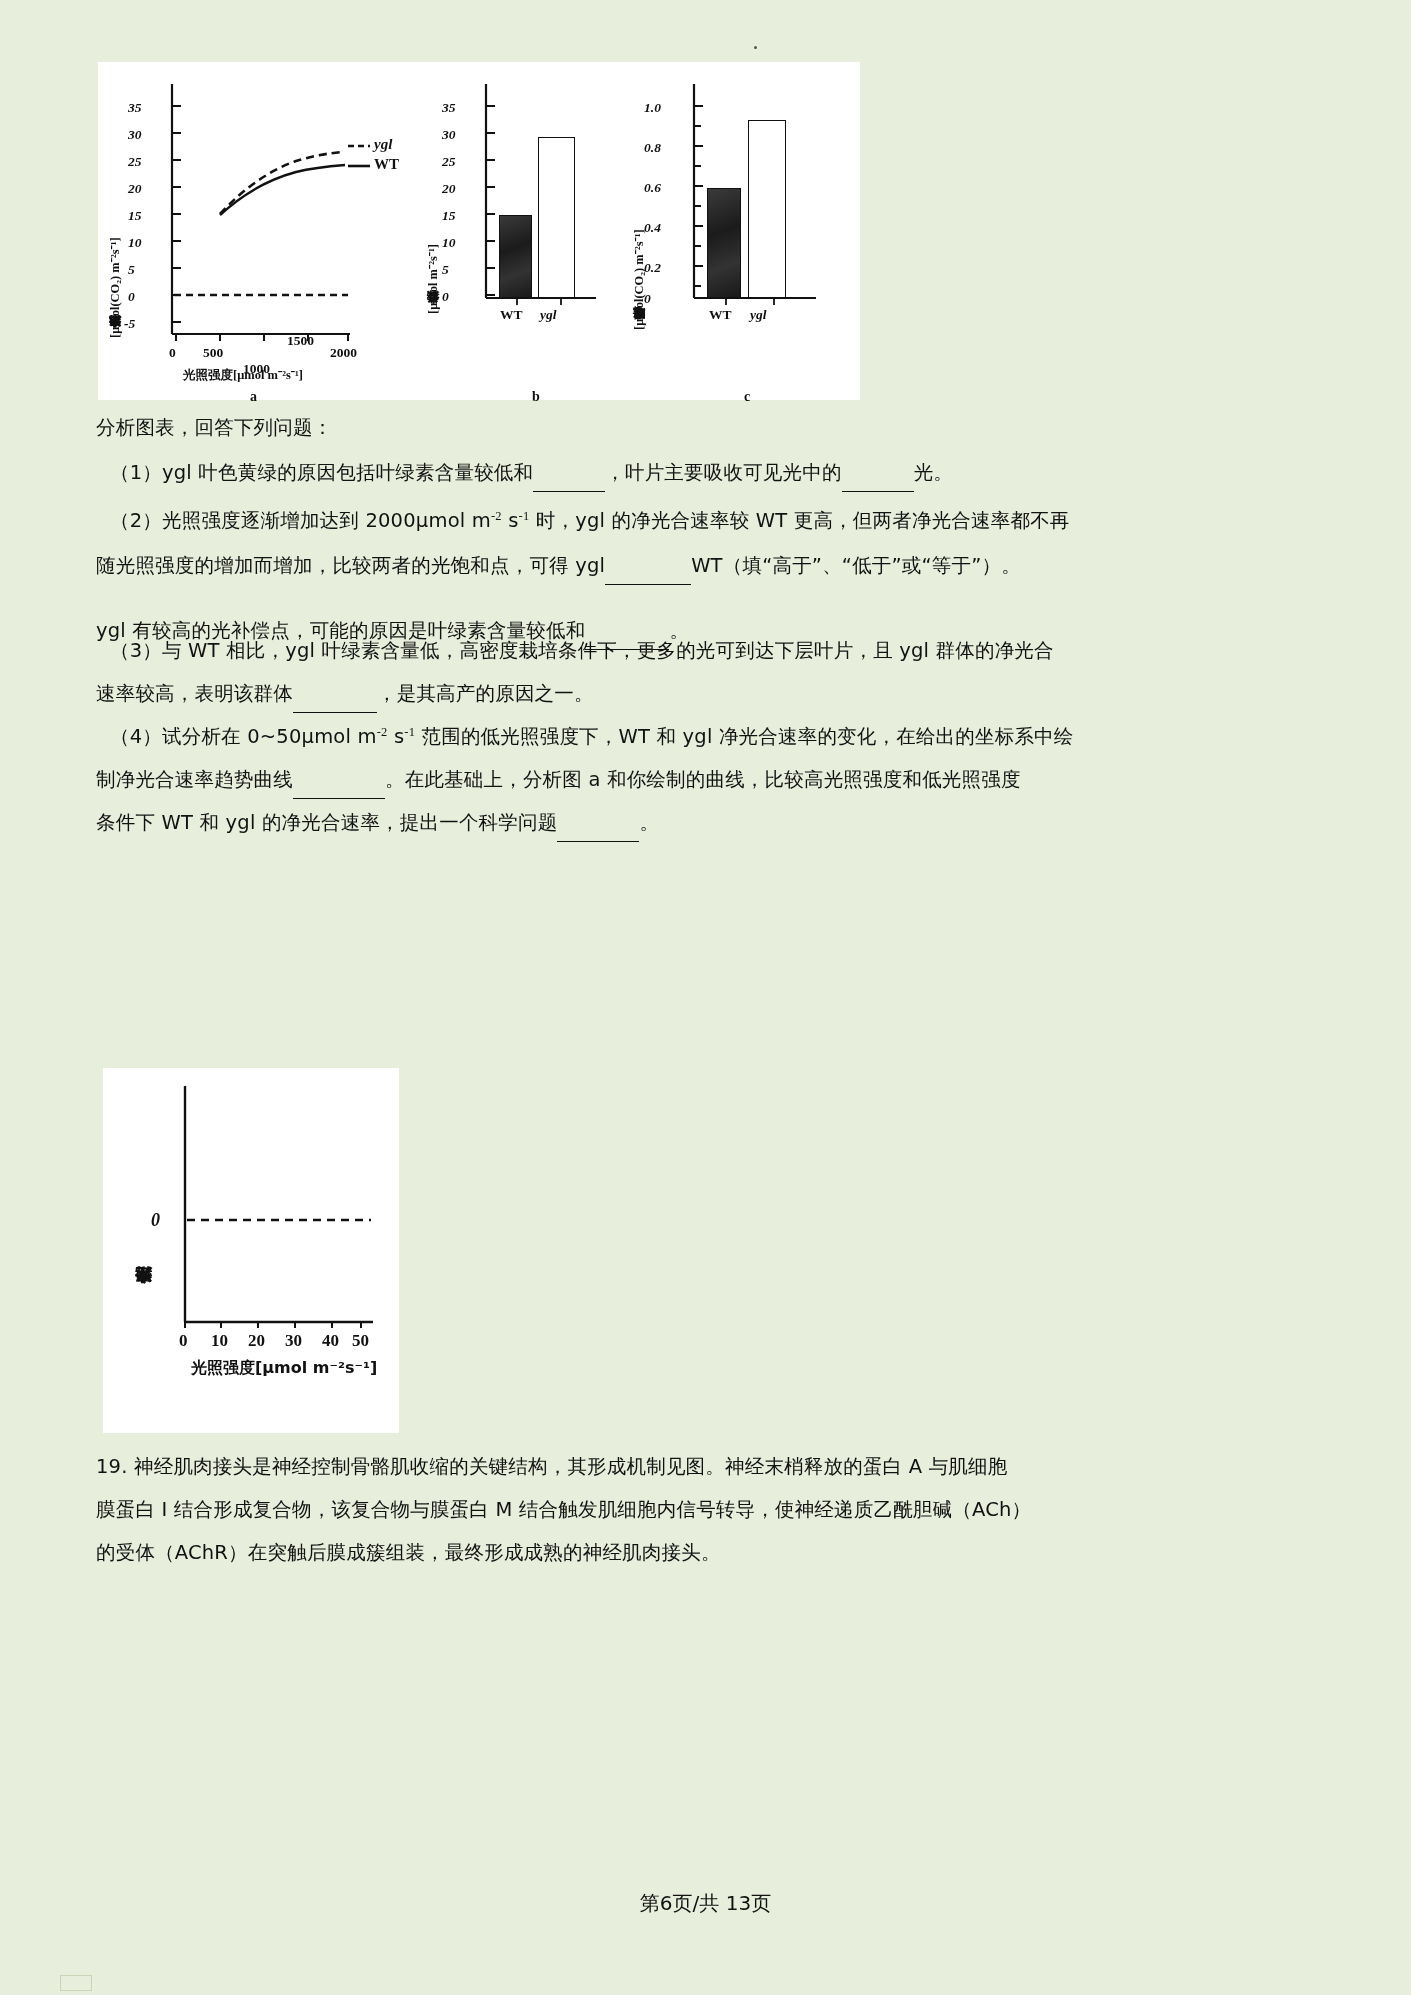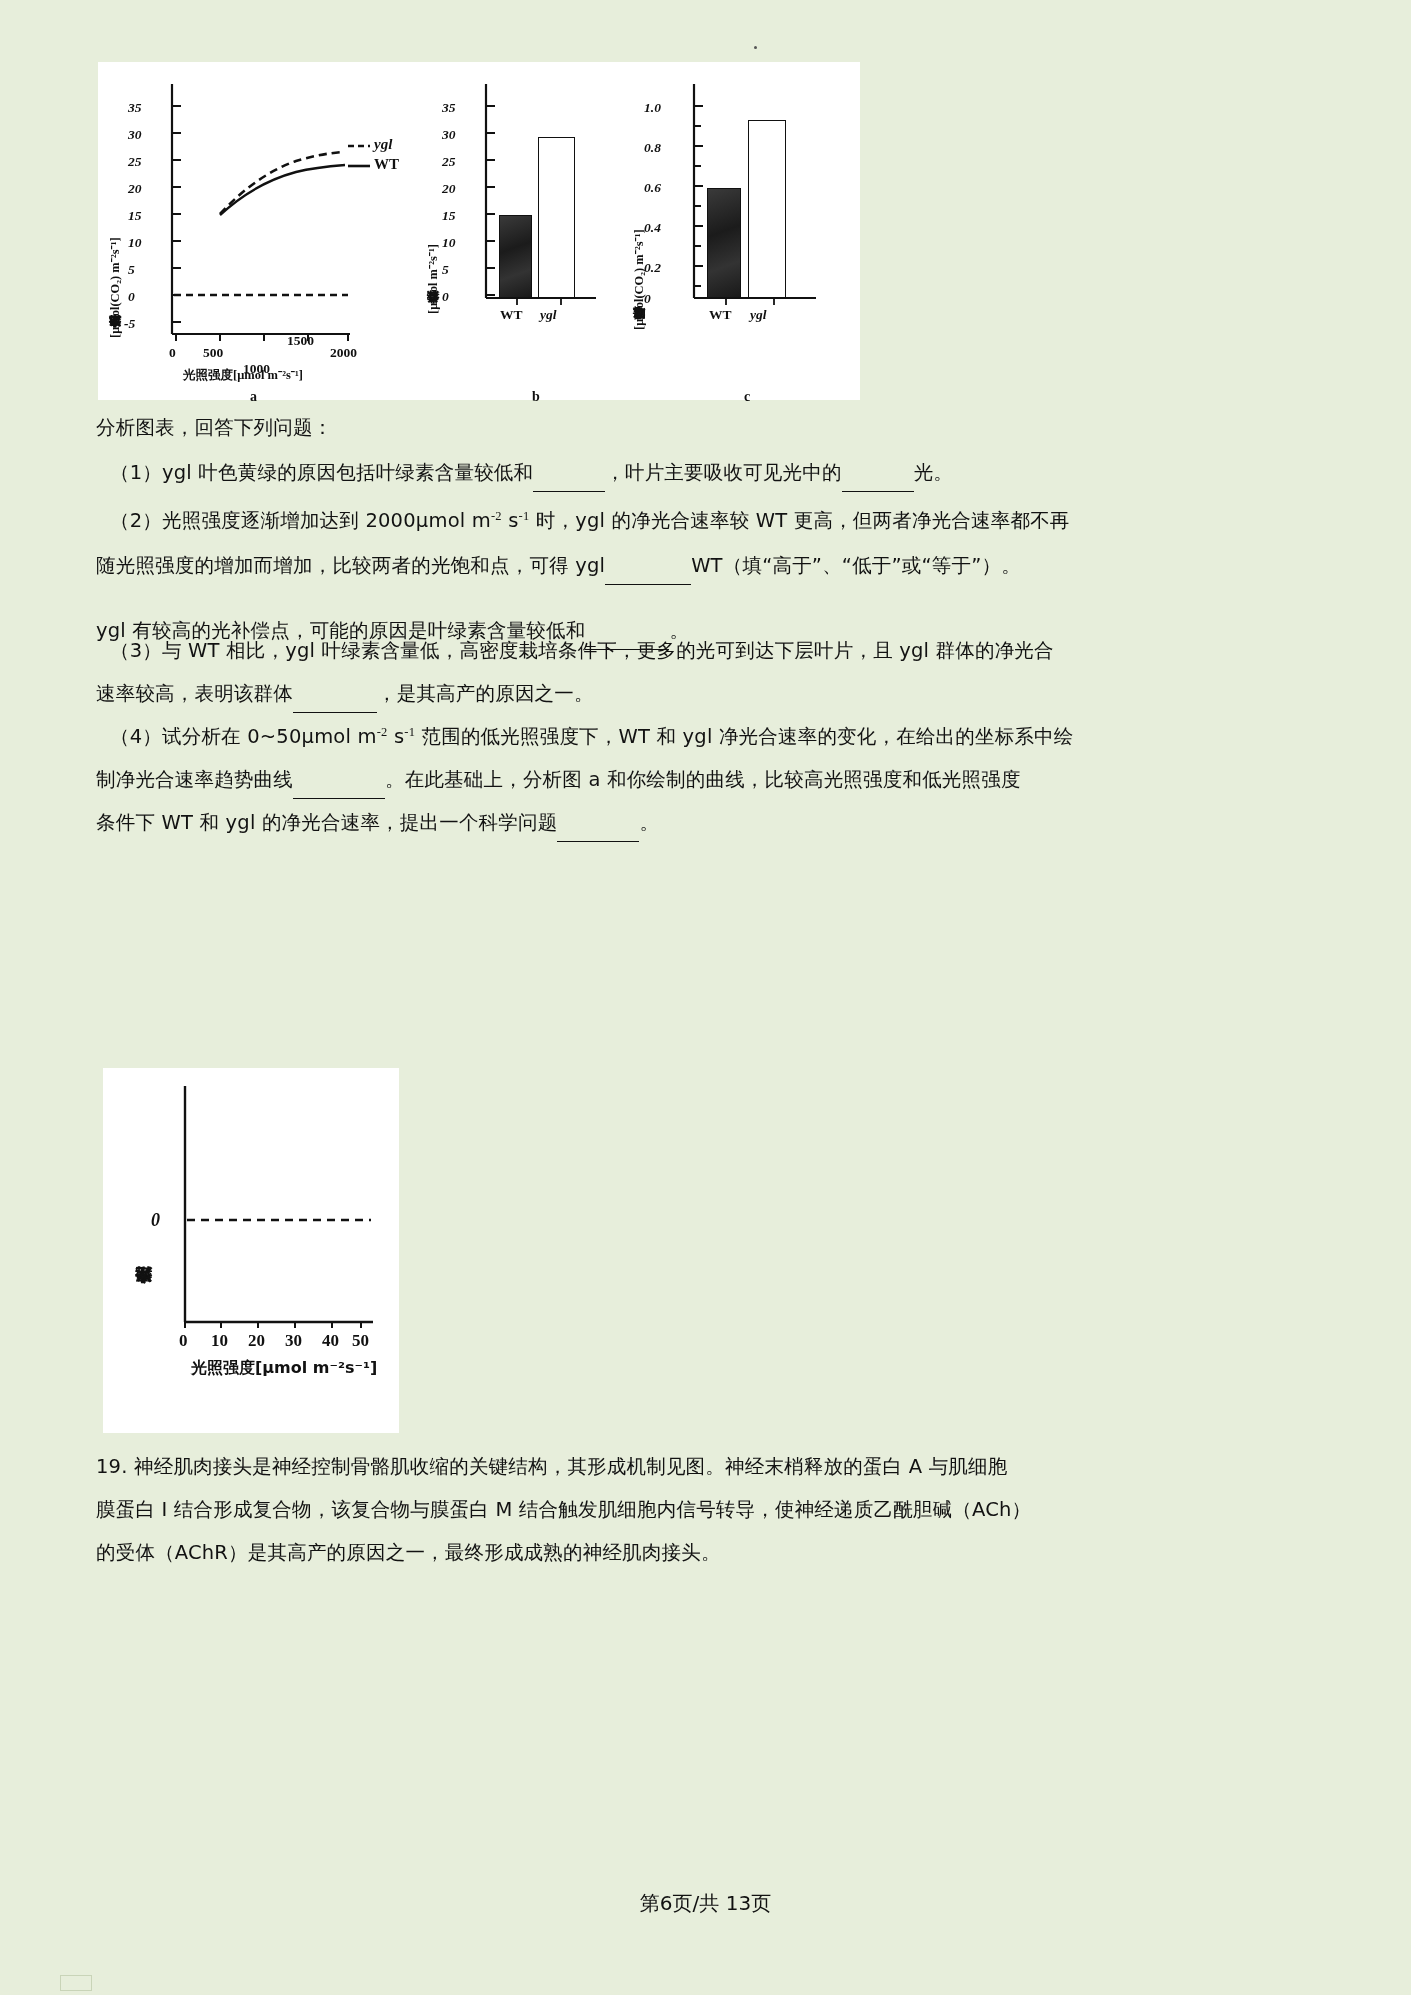--- a/index.html
+++ b/index.html
@@ -370,19 +370,19 @@
     <div class="xtick" style="left:145px; top:264px; font-size:17px;">20</div>
     <div class="xtick" style="left:182px; top:264px; font-size:17px;">30</div>
     <div class="xtick" style="left:219px; top:264px; font-size:17px;">40</div>
     <div class="xtick" style="left:249px; top:264px; font-size:17px;">50</div>
 
     <div class="xaxis-title" style="left:88px; top:290px; font-size:16px;">光照强度[μmol m⁻²s⁻¹]</div>
   </div>
 
   <div class="para" style="left:96px; top:1449px; width:1230px;">19. 神经肌肉接头是神经控制骨骼肌收缩的关键结构，其形成机制见图。神经末梢释放的蛋白 A 与肌细胞</div>
   <div class="para" style="left:96px; top:1492px; width:1240px;">膜蛋白 I 结合形成复合物，该复合物与膜蛋白 M 结合触发肌细胞内信号转导，使神经递质乙酰胆碱（ACh）</div>
-  <div class="para" style="left:96px; top:1535px; width:1240px;">的受体（AChR）是其高产的原因之一，最终形成成熟的神经肌肉接头。</div>
+  <div class="para" style="left:96px; top:1535px; width:1240px;">的受体（AChR）在突触后膜成簇组装，最终形成成熟的神经肌肉接头。</div>
 
   <div class="footer">第6页/共 13页</div>
 
   <div class="bottom-artifact"></div>
 
 </div>
 
 </body></html>

